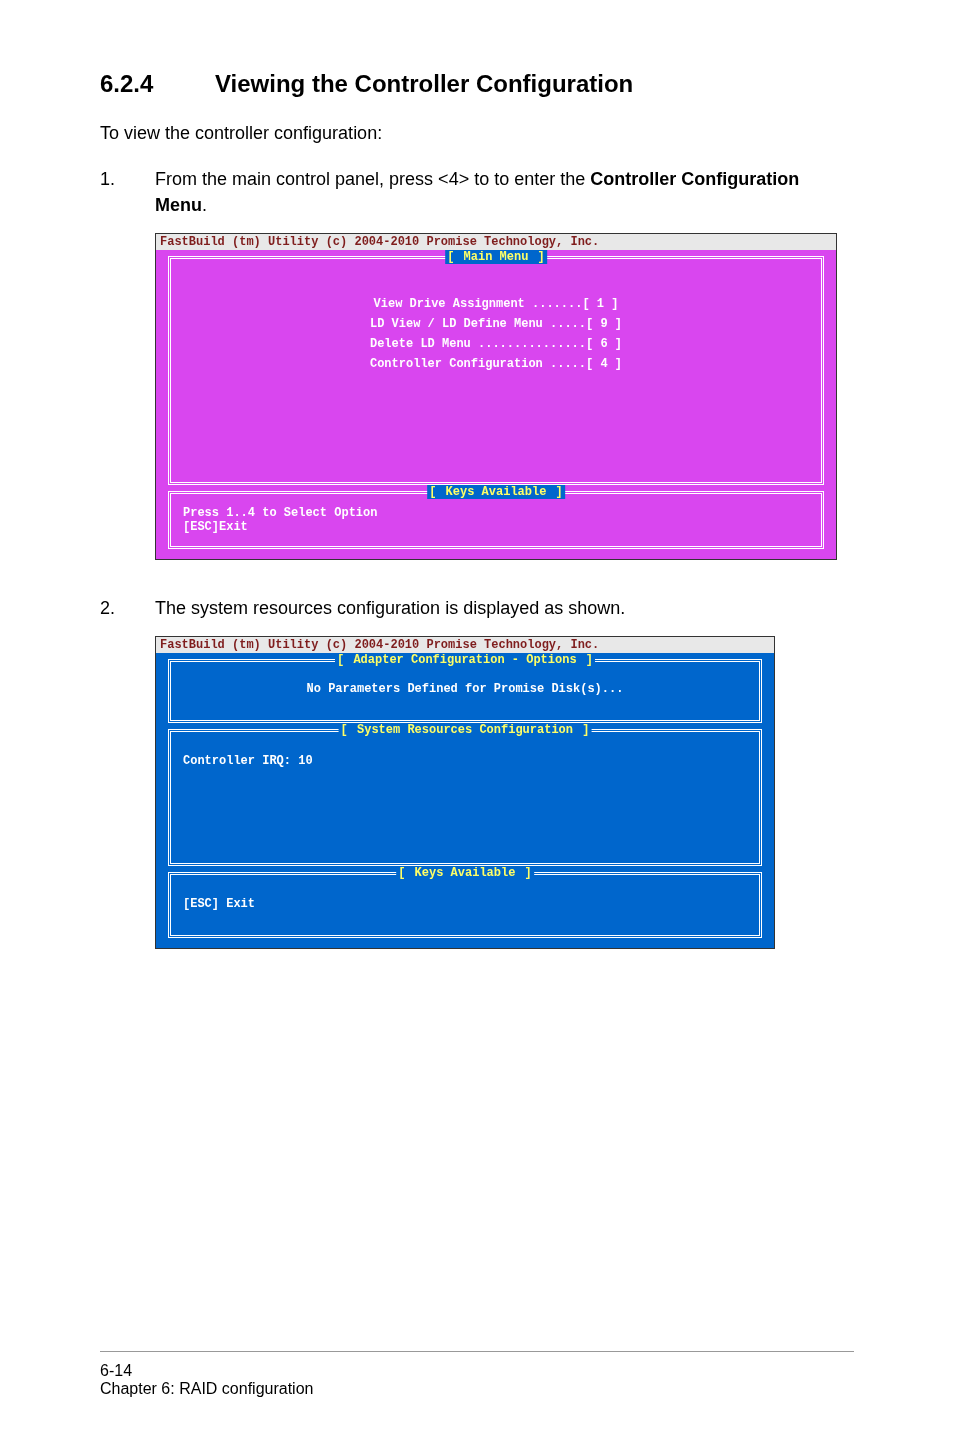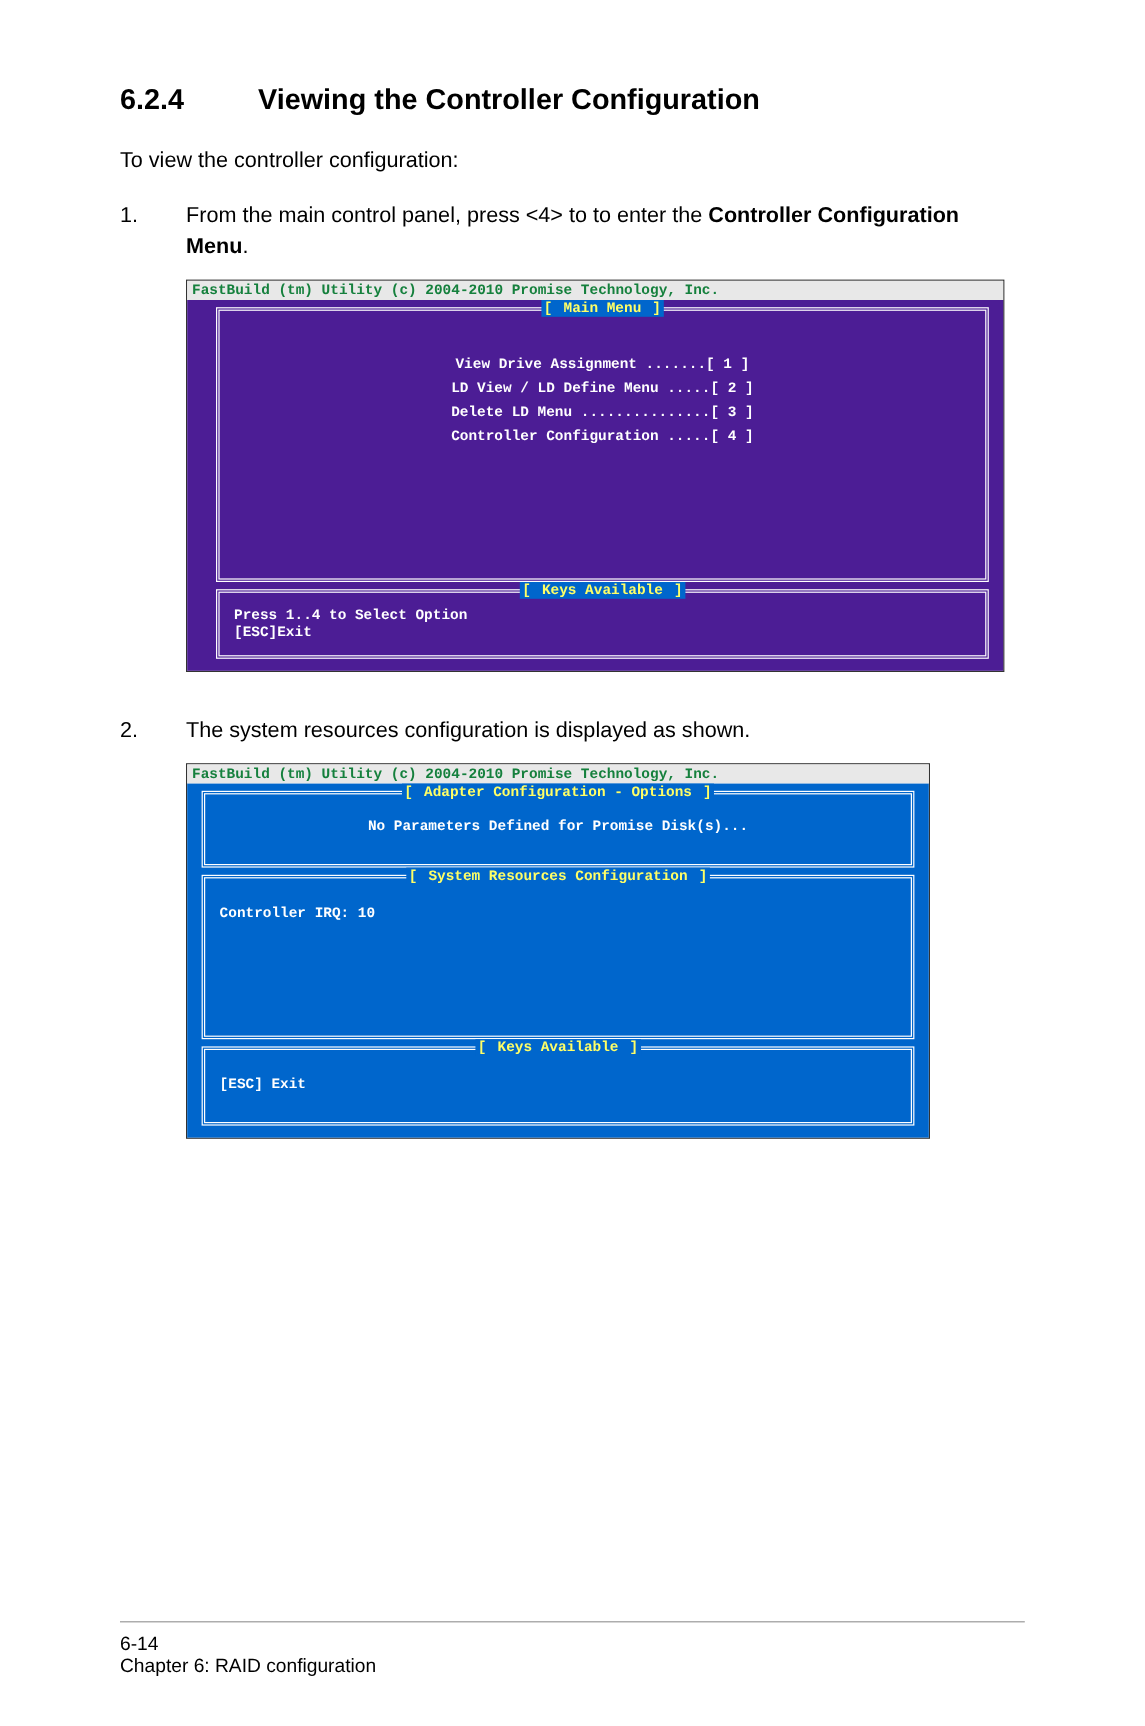--- a/index.html
+++ b/index.html
@@ -61,26 +61,26 @@
       border: 1px solid #333;
       width: 682px;
     }
     
     .screenshot-header {
       background: #e8e8e8;
       font-family: "Courier New", monospace;
       font-size: 12px;
       font-weight: bold;
       padding: 1px 4px;
-      color: #15803d;
+      color: #7f1d1d;
     }
     
     .blue-panel {
-      background: #4c1d95;
-      padding: 6px 12px 10px 24px;
+      background: #d946ef;
+      padding: 6px 12px 10px 12px;
     }
     
     .blue-panel-2 {
       background: #0066cc;
       padding: 6px 12px 10px 12px;
     }
     
     .bordered-box {
       border: 3px double #fff;
       position: relative;
@@ -196,22 +196,22 @@
 </div>
 
 <div class="screenshot-container">
   <div class="screenshot-header">FastBuild (tm) Utility (c) 2004-2010 Promise Technology, Inc.</div>
   <div class="blue-panel">
     <div class="bordered-box">
       <div class="box-title"> Main Menu </div>
       <div class="menu-content" style="text-align:center;">
         <div class="menu-line-wrap">
           <div class="menu-line">View Drive Assignment .......[ 1 ]</div>
-          <div class="menu-line">LD View / LD Define Menu .....[ 2 ]</div>
-          <div class="menu-line">Delete LD Menu ...............[ 3 ]</div>
+          <div class="menu-line">LD View / LD Define Menu .....[ 9 ]</div>
+          <div class="menu-line">Delete LD Menu ...............[ 6 ]</div>
           <div class="menu-line">Controller Configuration .....[ 4 ]</div>
         </div>
       </div>
     </div>
     <div class="bordered-box keys-box bordered-box-last">
       <div class="box-title"> Keys Available </div>
       <div class="keys-row">
         <span>Press 1..4 to Select Option</span>
         <span>[ESC]Exit</span>
       </div>

